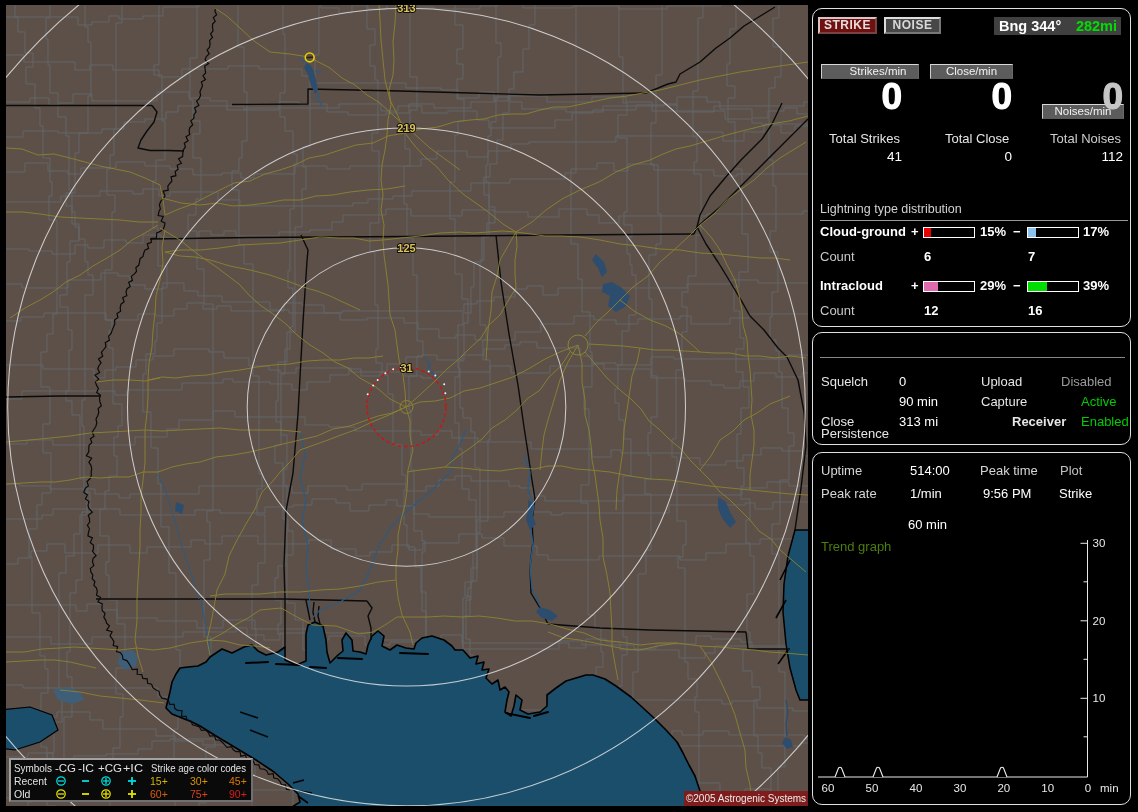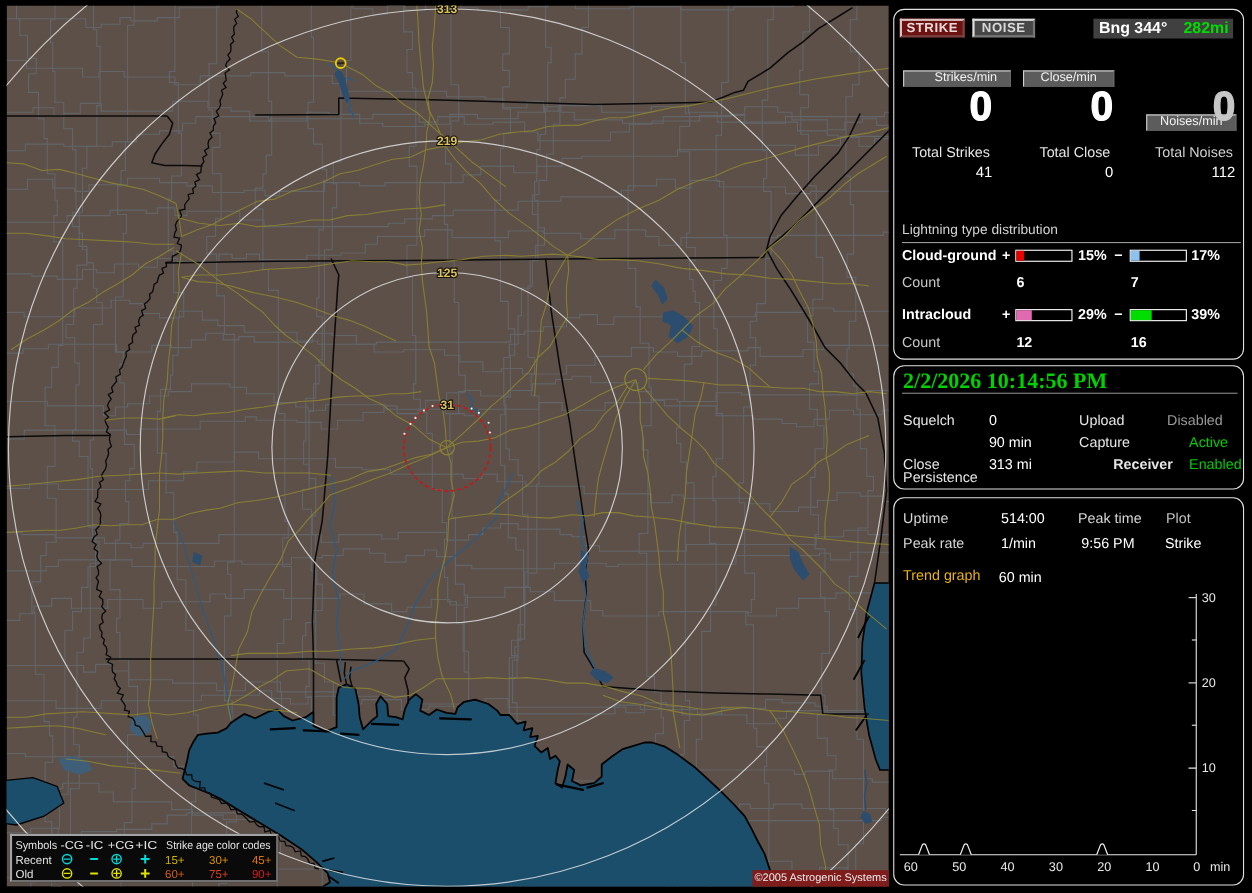--- a/index.html
+++ b/index.html
@@ -297,21 +297,20 @@
     </div>
     <div class="t b w" style="left:980px;top:278px;">29%</div>
     <div class="t b w" style="left:1013px;top:278px;">−</div>
     <div class="bar" style="left:1027px;top:281px;">
       <div style="width:19px;background:#00dd00;"></div>
     </div>
     <div class="t b w" style="left:1083px;top:278px;">39%</div>
     <div class="t" style="left:820px;top:303px;color:#c8c8c8;">Count</div>
     <div class="t b w" style="left:924px;top:303px;">12</div>
     <div class="t b w" style="left:1028px;top:303px;">16</div>
-    <div class="abs b" style="left:821px;top:336px;font-family:'Liberation Serif',serif;font-size:20px;color:#00d200;white-space:nowrap;">2/2/2026 10:14:56 PM</div>
     <div class="abs" style="left:820px;top:357px;width:305px;height:1px;background:#888;"></div>
     <div class="t" style="left:821px;top:374px;">Squelch</div>
     <div class="t w" style="left:899px;top:374px;">0</div>
     <div class="t" style="left:981px;top:374px;">Upload</div>
     <div class="t" style="left:1061px;top:374px;"><span class="gray">Disabled</span></div>
     <div class="t" style="left:821px;top:394px;margin-top:32px;">Persistence</div>
     <div class="t w" style="left:899px;top:394px;">90 min</div>
     <div class="t" style="left:981px;top:394px;">Capture</div>
     <div class="t" style="left:1061px;top:394px;"><span class="g">Active</span></div>
     <div class="t" style="left:821px;top:414px;">Close</div>
@@ -319,21 +318,21 @@
     <div class="t" style="left:1012px;top:414px;font-weight:bold;">Receiver</div>
     <div class="t" style="left:1061px;top:414px;"><span class="g">Enabled</span></div>
     <div class="t" style="left:821px;top:463px;color:#d6d6d6;">Uptime</div>
     <div class="t w" style="left:910px;top:463px;">514:00</div>
     <div class="t" style="left:980px;top:463px;color:#d6d6d6;">Peak time</div>
     <div class="t" style="left:1060px;top:463px;color:#c0c0c0;">Plot</div>
     <div class="t" style="left:821px;top:486px;color:#d6d6d6;">Peak rate</div>
     <div class="t w" style="left:910px;top:486px;">1/min</div>
     <div class="t w" style="left:983px;top:486px;">9:56 PM</div>
     <div class="t w" style="left:1059px;top:486px;">Strike</div>
-    <div class="t" style="left:821px;top:515px;color:#eab308;">Trend graph</div>
+    <div class="t" style="left:821px;top:539px;color:#4d7c0f;">Trend graph</div>
     <div class="t w" style="left:908px;top:517px;">60 min</div>
     <svg class="abs" style="left:812px;top:452px;" width="318" height="351" viewBox="0 0 318 351">
       <line x1="275.5" y1="88" x2="275.5" y2="325" stroke="#e8e8e8" stroke-width="1"></line>
       <line x1="6" y1="325" x2="275.5" y2="325" stroke="#e8e8e8" stroke-width="1"></line>
       <line x1="268.5" y1="91.3" x2="275.5" y2="91.3" stroke="#e8e8e8" stroke-width="1"></line>
       <line x1="268.5" y1="168.8" x2="275.5" y2="168.8" stroke="#e8e8e8" stroke-width="1"></line>
       <line x1="268.5" y1="246.3" x2="275.5" y2="246.3" stroke="#e8e8e8" stroke-width="1"></line>
       <line x1="271.5" y1="129.8" x2="275.5" y2="129.8" stroke="#e8e8e8" stroke-width="1"></line>
       <line x1="271.5" y1="207.3" x2="275.5" y2="207.3" stroke="#e8e8e8" stroke-width="1"></line>
       <line x1="271.5" y1="284.8" x2="275.5" y2="284.8" stroke="#e8e8e8" stroke-width="1"></line>

